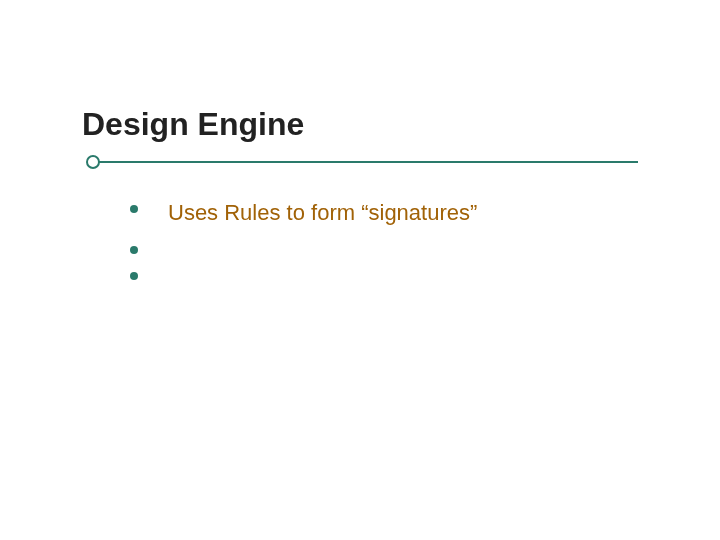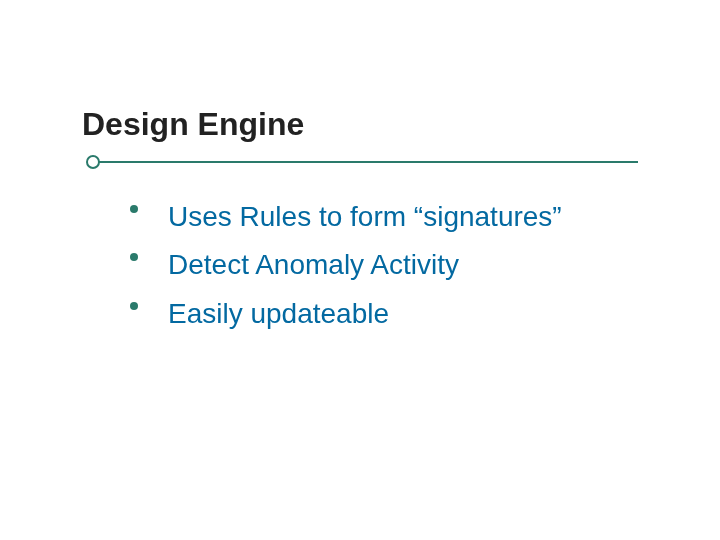--- a/index.html
+++ b/index.html
@@ -63,41 +63,39 @@
   .bullet-dot {
     width: 8px;
     height: 8px;
     background: #2a7a6b;
     border-radius: 50%;
     margin-top: 10px;
     margin-right: 26px;
     flex-shrink: 0;
   }
   .bullet-text {
-    font-size: 28px;
+    font-size: 22px;
     line-height: 1.3;
-    color: #0369a1;
+    color: #a16207;
   }
 </style>
 </head>
 <body>
 
 <div class="slide">
   <h1 class="title">Design Engine</h1>
   <div class="underline-wrap">
     <div class="underline-circle"></div>
     <div class="underline-line"></div>
   </div>
   <div class="content">
     <div class="bullet-item">
       <div class="bullet-dot"></div>
       <div class="bullet-text">Uses Rules to form “signatures”</div>
     </div>
     <div class="bullet-item">
       <div class="bullet-dot"></div>
-      <div class="bullet-text">Detect Anomaly Activity</div>
     </div>
     <div class="bullet-item">
       <div class="bullet-dot"></div>
-      <div class="bullet-text">Easily updateable</div>
     </div>
   </div>
 </div>
 
 </body></html>

